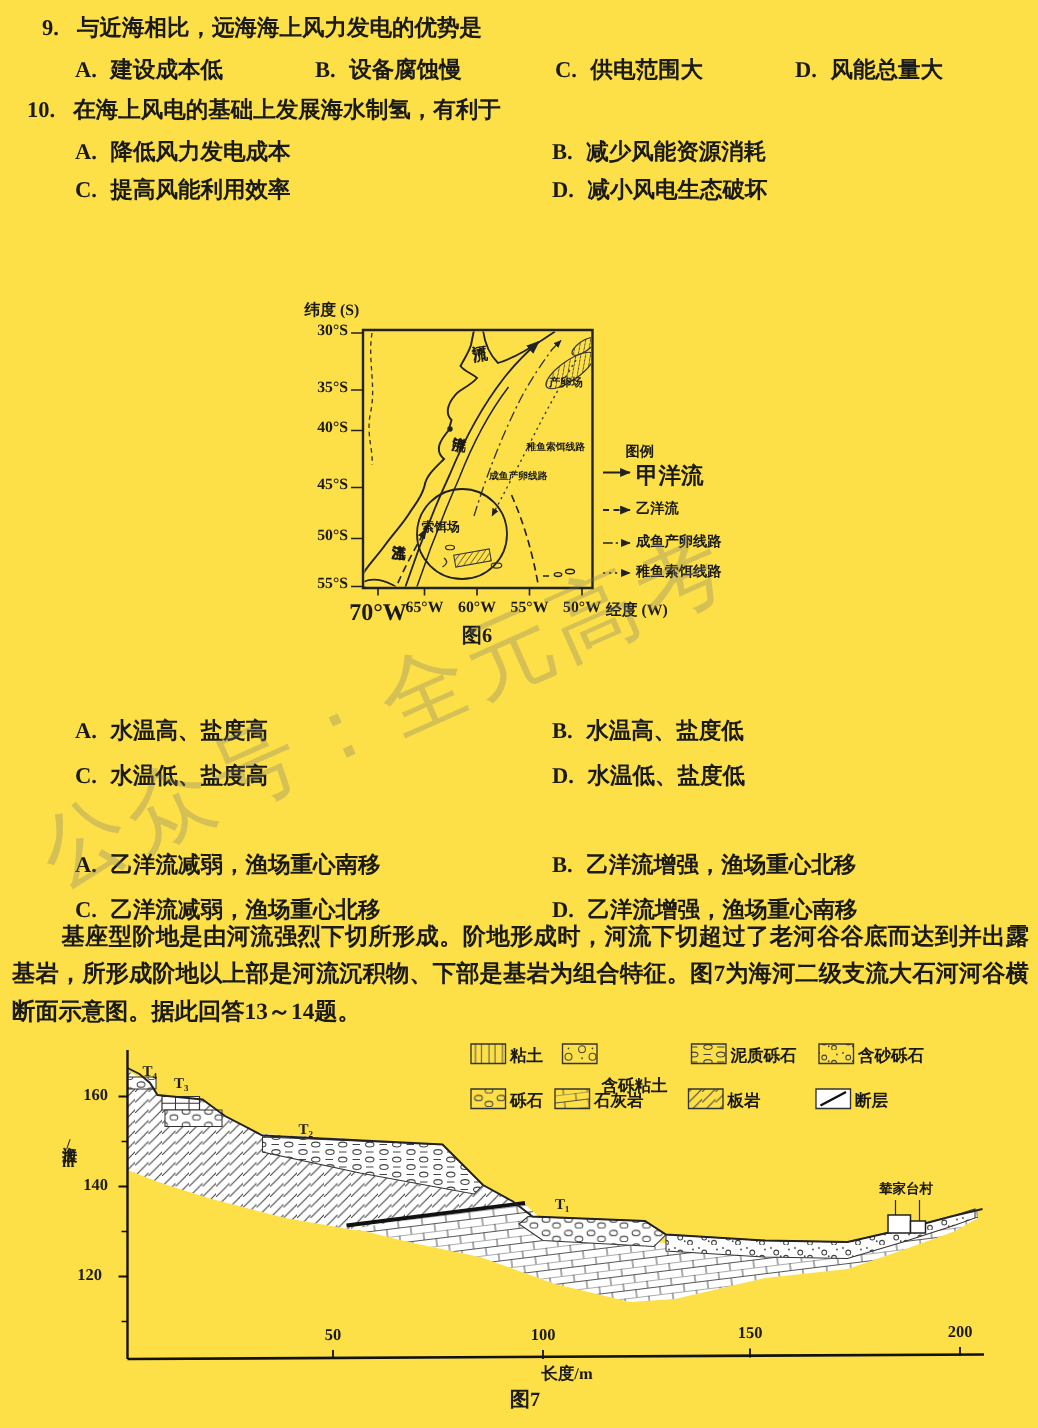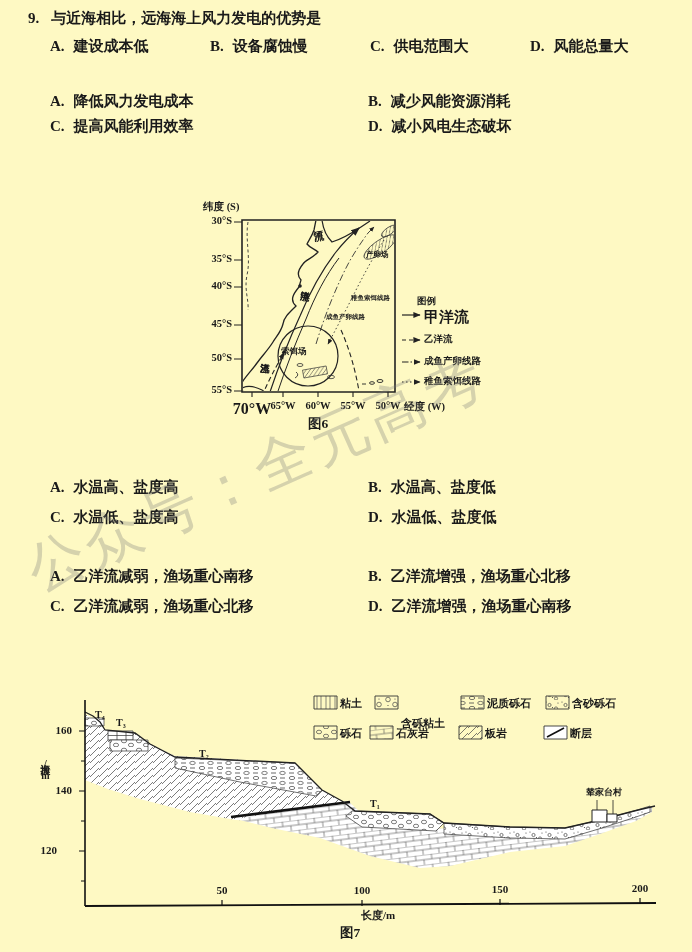--- a/index.html
+++ b/index.html
@@ -1,16 +1,16 @@
 <!DOCTYPE html>
 <html><head>
 <meta charset="utf-8">
 <style>
   html,body{margin:0;padding:0;background:#e8e8e6;}
-  .page{position:relative;width:692px;height:952px;background:#fef9c3;overflow:hidden;
+  .page{position:relative;width:692px;height:952px;background:#fde047;overflow:hidden;
         font-family:"Liberation Serif","DejaVu Serif",serif;color:#1a1a1a;}
   .abs{position:absolute;white-space:nowrap;}
   .stem{font-size:15px;font-weight:600;}
   .qn{margin-right:12px;}
   .opt{position:absolute;font-size:15px;font-weight:600;white-space:nowrap;}
   .opt .lab{margin-right:9px;}
   .passage{position:absolute;font-size:15.5px;font-weight:600;line-height:25px;
            text-align:justify;text-indent:33px;}
   .ov{position:absolute;white-space:nowrap;font-weight:600;}
   .tr{text-align:right;}
@@ -31,20 +31,23 @@
   <div class="abs stem" style="left:28px;top:9px">
     <span class="qn">9.</span><span>与近海相比，远海海上风力发电的优势是</span>
   </div>
   <div>
     <span class="opt" style="left:50px;top:37px"><span class="lab">A.</span><span>建设成本低</span></span>
     <span class="opt" style="left:210px;top:37px"><span class="lab">B.</span><span>设备腐蚀慢</span></span>
     <span class="opt" style="left:370px;top:37px"><span class="lab">C.</span><span>供电范围大</span></span>
     <span class="opt" style="left:530px;top:37px"><span class="lab">D.</span><span>风能总量大</span></span>
   </div>
 
+  <div class="abs stem" style="left:18px;top:64px">
+    <span class="qn">10.</span><span>在海上风电的基础上发展海水制氢，有利于</span>
+  </div>
   <div>
     <span class="opt" style="left:50px;top:92px"><span class="lab">A.</span><span>降低风力发电成本</span></span>
     <span class="opt" style="left:368px;top:92px"><span class="lab">B.</span><span>减少风能资源消耗</span></span>
     <span class="opt" style="left:50px;top:117px"><span class="lab">C.</span><span>提高风能利用效率</span></span>
     <span class="opt" style="left:368px;top:117px"><span class="lab">D.</span><span>减小风电生态破坏</span></span>
   </div>
 
 
   <svg style="left:185px;top:198px" width="330" height="240" viewBox="185 198 330 240" xmlns="http://www.w3.org/2000/svg">
     <defs>
@@ -152,20 +155,21 @@
     <span class="opt" style="left:368px;top:508px"><span class="lab">D.</span><span>水温低、盐度低</span></span>
   </div>
 
   <div>
     <span class="opt" style="left:50px;top:567px"><span class="lab">A.</span><span>乙洋流减弱，渔场重心南移</span></span>
     <span class="opt" style="left:368px;top:567px"><span class="lab">B.</span><span>乙洋流增强，渔场重心北移</span></span>
     <span class="opt" style="left:50px;top:597px"><span class="lab">C.</span><span>乙洋流减弱，渔场重心北移</span></span>
     <span class="opt" style="left:368px;top:597px"><span class="lab">D.</span><span>乙洋流增强，渔场重心南移</span></span>
   </div>
 
+  <div class="passage" style="left:8px;top:612px;width:678px">基座型阶地是由河流强烈下切所形成。阶地形成时，河流下切超过了老河谷谷底而达到并出露基岩，所形成阶地以上部是河流沉积物、下部是基岩为组合特征。图7为海河二级支流大石河河谷横断面示意图。据此回答13～14题。</div>
 
   <svg style="left:20px;top:692px" width="660" height="252" viewBox="20 692 660 252" xmlns="http://www.w3.org/2000/svg">
     <defs>
       <pattern id="pat-slate" width="9" height="7" patternUnits="userSpaceOnUse">
         <path d="M0,7 L7,0 M5,9 L10,4" stroke="#444" stroke-width="0.7"></path>
       </pattern>
       <pattern id="pat-limestone" width="16" height="10" patternUnits="userSpaceOnUse" patternTransform="rotate(-7)">
         <path d="M0,0 H16 M0,5 H16 M4,0 V5 M12,5 V10" stroke="#444" stroke-width="0.6"></path>
       </pattern>
       <pattern id="pat-gravel" width="15" height="9" patternUnits="userSpaceOnUse">
@@ -248,21 +252,21 @@
   <div class="ov" style="left:401px;top:716px;font-size:11px">含砾粘土</div>
   <div class="ov" style="left:487px;top:696px;font-size:11px">泥质砾石</div>
   <div class="ov" style="left:572px;top:696px;font-size:11px">含砂砾石</div>
   <div class="ov" style="left:340px;top:726px;font-size:11px">砾石</div>
   <div class="ov" style="left:396px;top:726px;font-size:11px">石灰岩</div>
   <div class="ov" style="left:485px;top:726px;font-size:11px">板岩</div>
   <div class="ov" style="left:570px;top:726px;font-size:11px">断层</div>
 
   <div class="ov tr" style="left:46px;top:724px;width:26px;font-size:11px">160</div>
   <div class="ov tr" style="left:46px;top:784px;width:26px;font-size:11px">140</div>
-  <div class="ov tr" style="left:31px;top:844px;width:26px;font-size:11px">120</div>
+  <div class="ov tr" style="left:42px;top:844px;width:26px;font-size:11px">120</div>
   <div class="ov vt" style="left:38px;top:756px;font-size:10px">海拔/m</div>
   <div class="ov tc" style="left:222px;top:884px;font-size:11px">50</div>
   <div class="ov tc" style="left:362px;top:884px;font-size:11px">100</div>
   <div class="ov tc" style="left:500px;top:883px;font-size:11px">150</div>
   <div class="ov tc" style="left:640px;top:882px;font-size:11px">200</div>
   <div class="ov tc" style="left:378px;top:908px;font-size:11px">长度/m</div>
 
   <div class="ov" style="left:95px;top:709px;font-size:10px">T₄</div>
   <div class="ov" style="left:116px;top:717px;font-size:10px">T₃</div>
   <div class="ov" style="left:199px;top:748px;font-size:10px">T₂</div>

